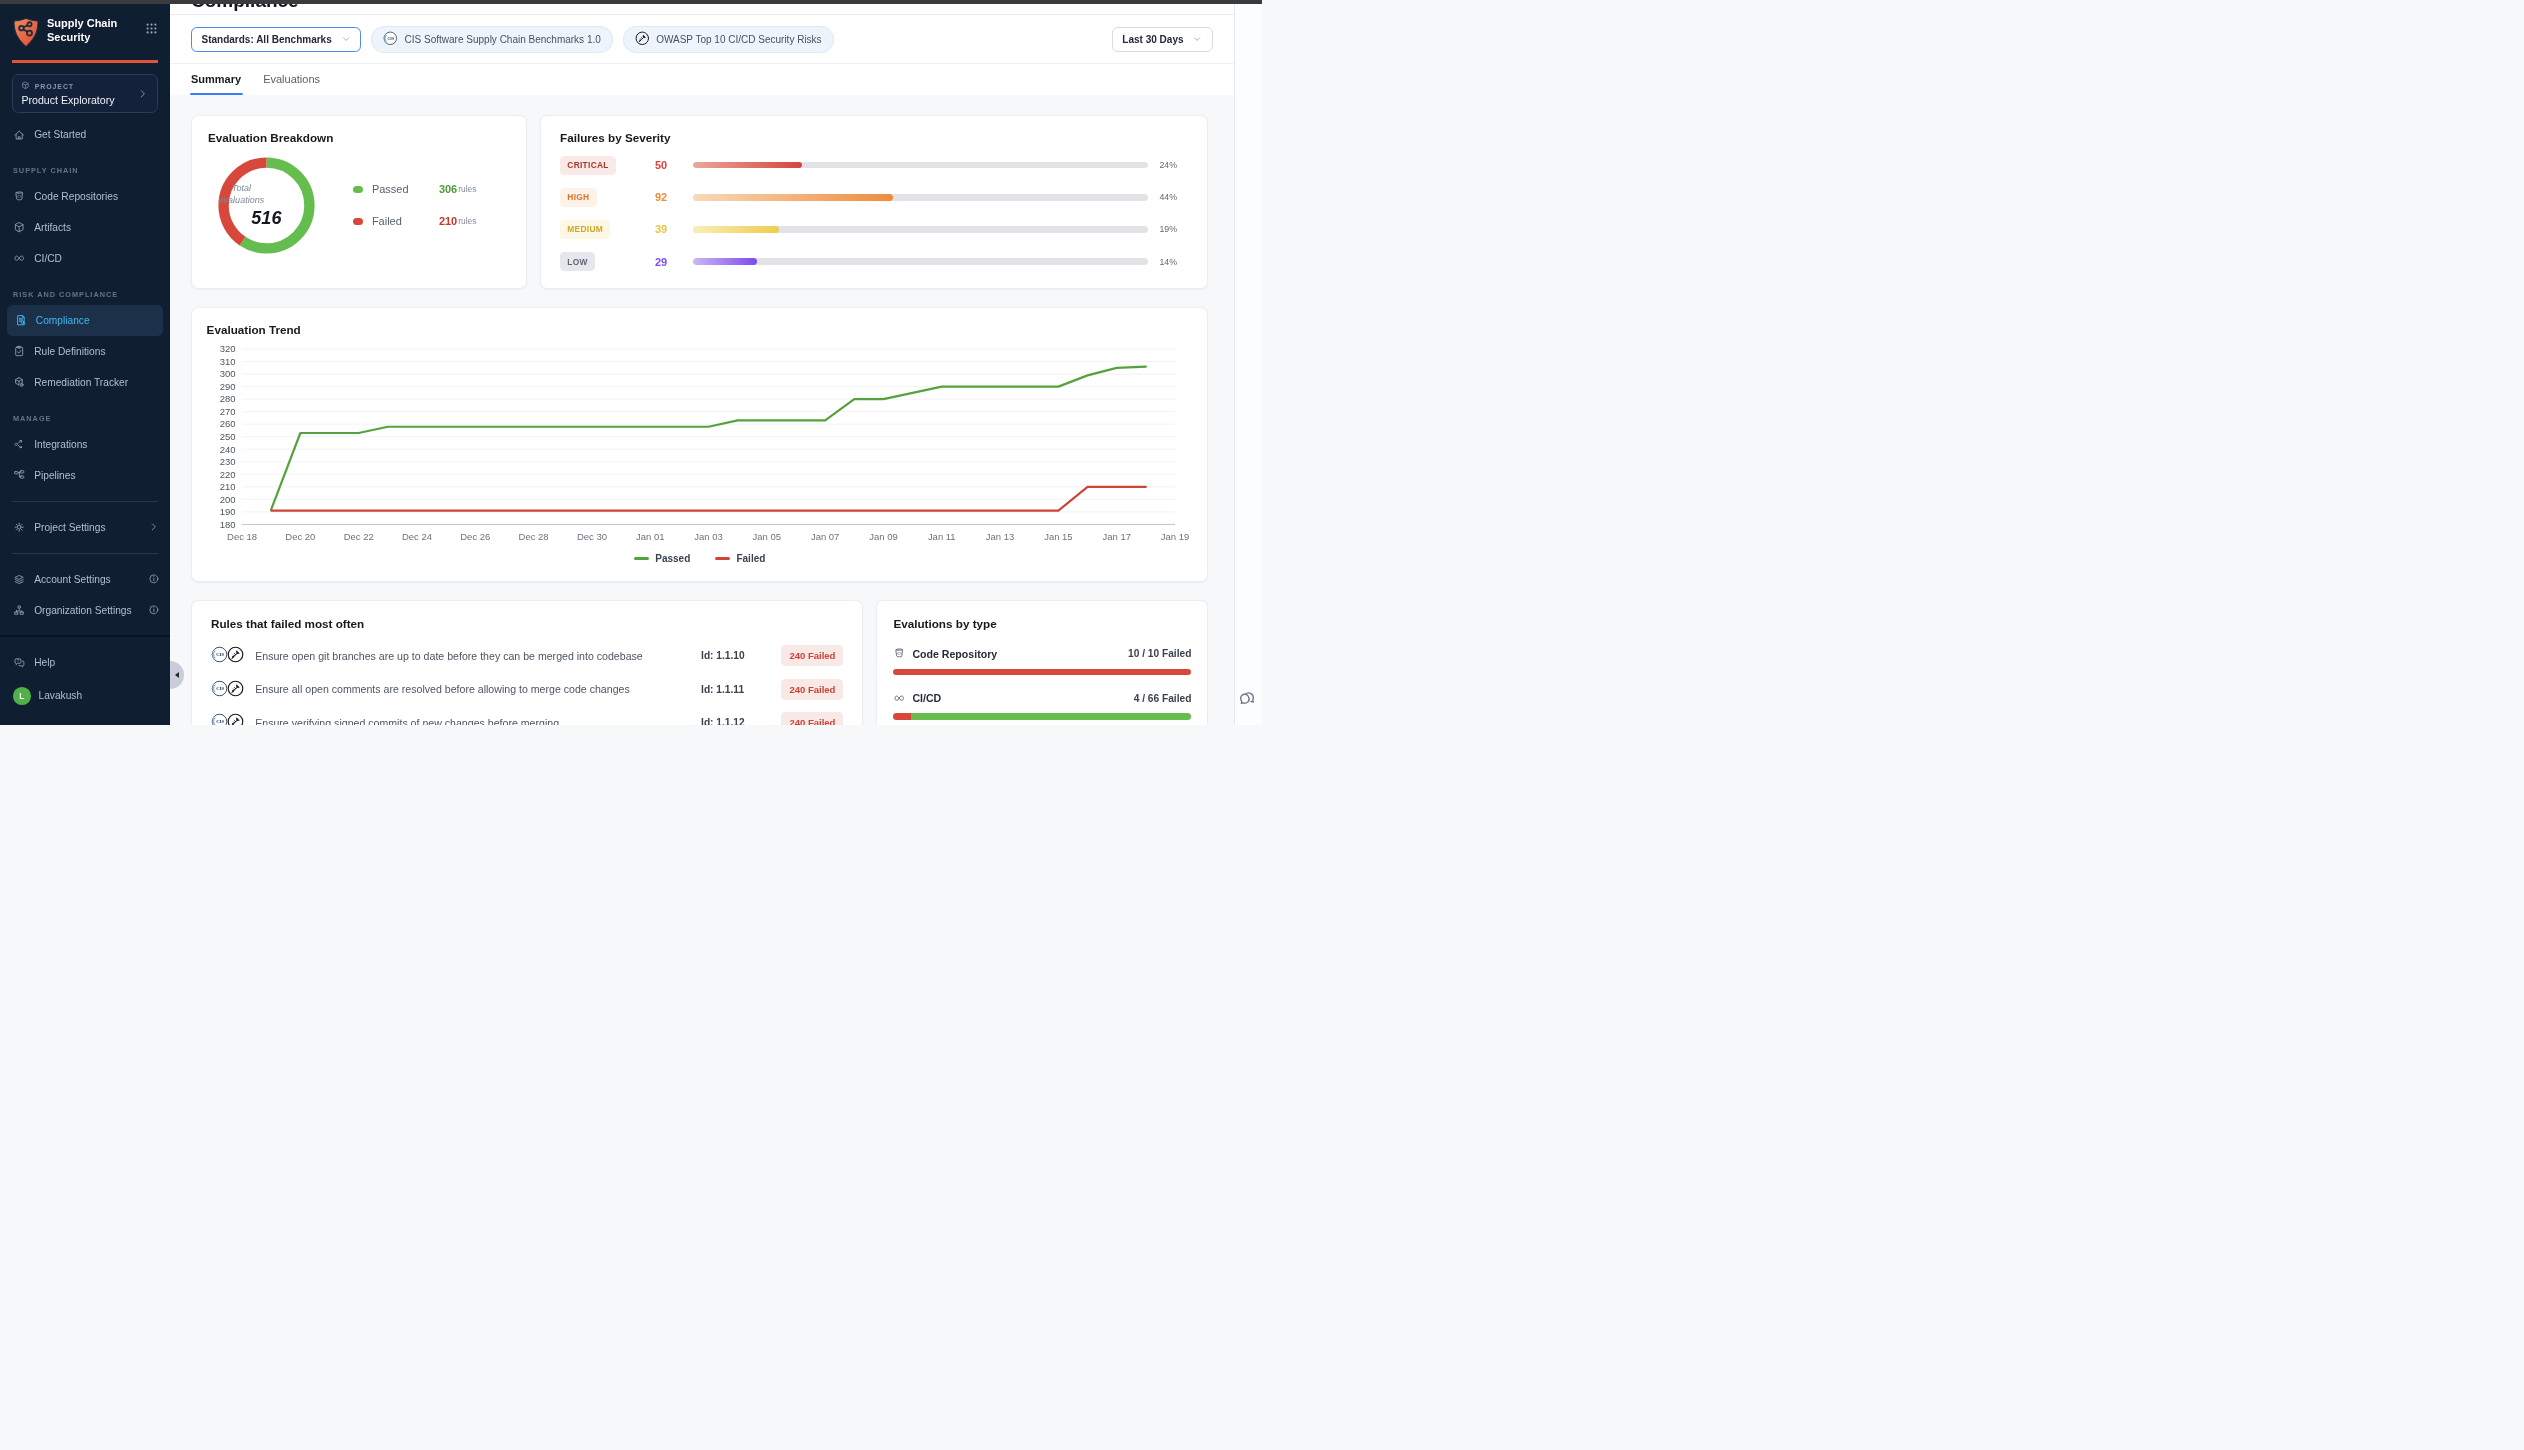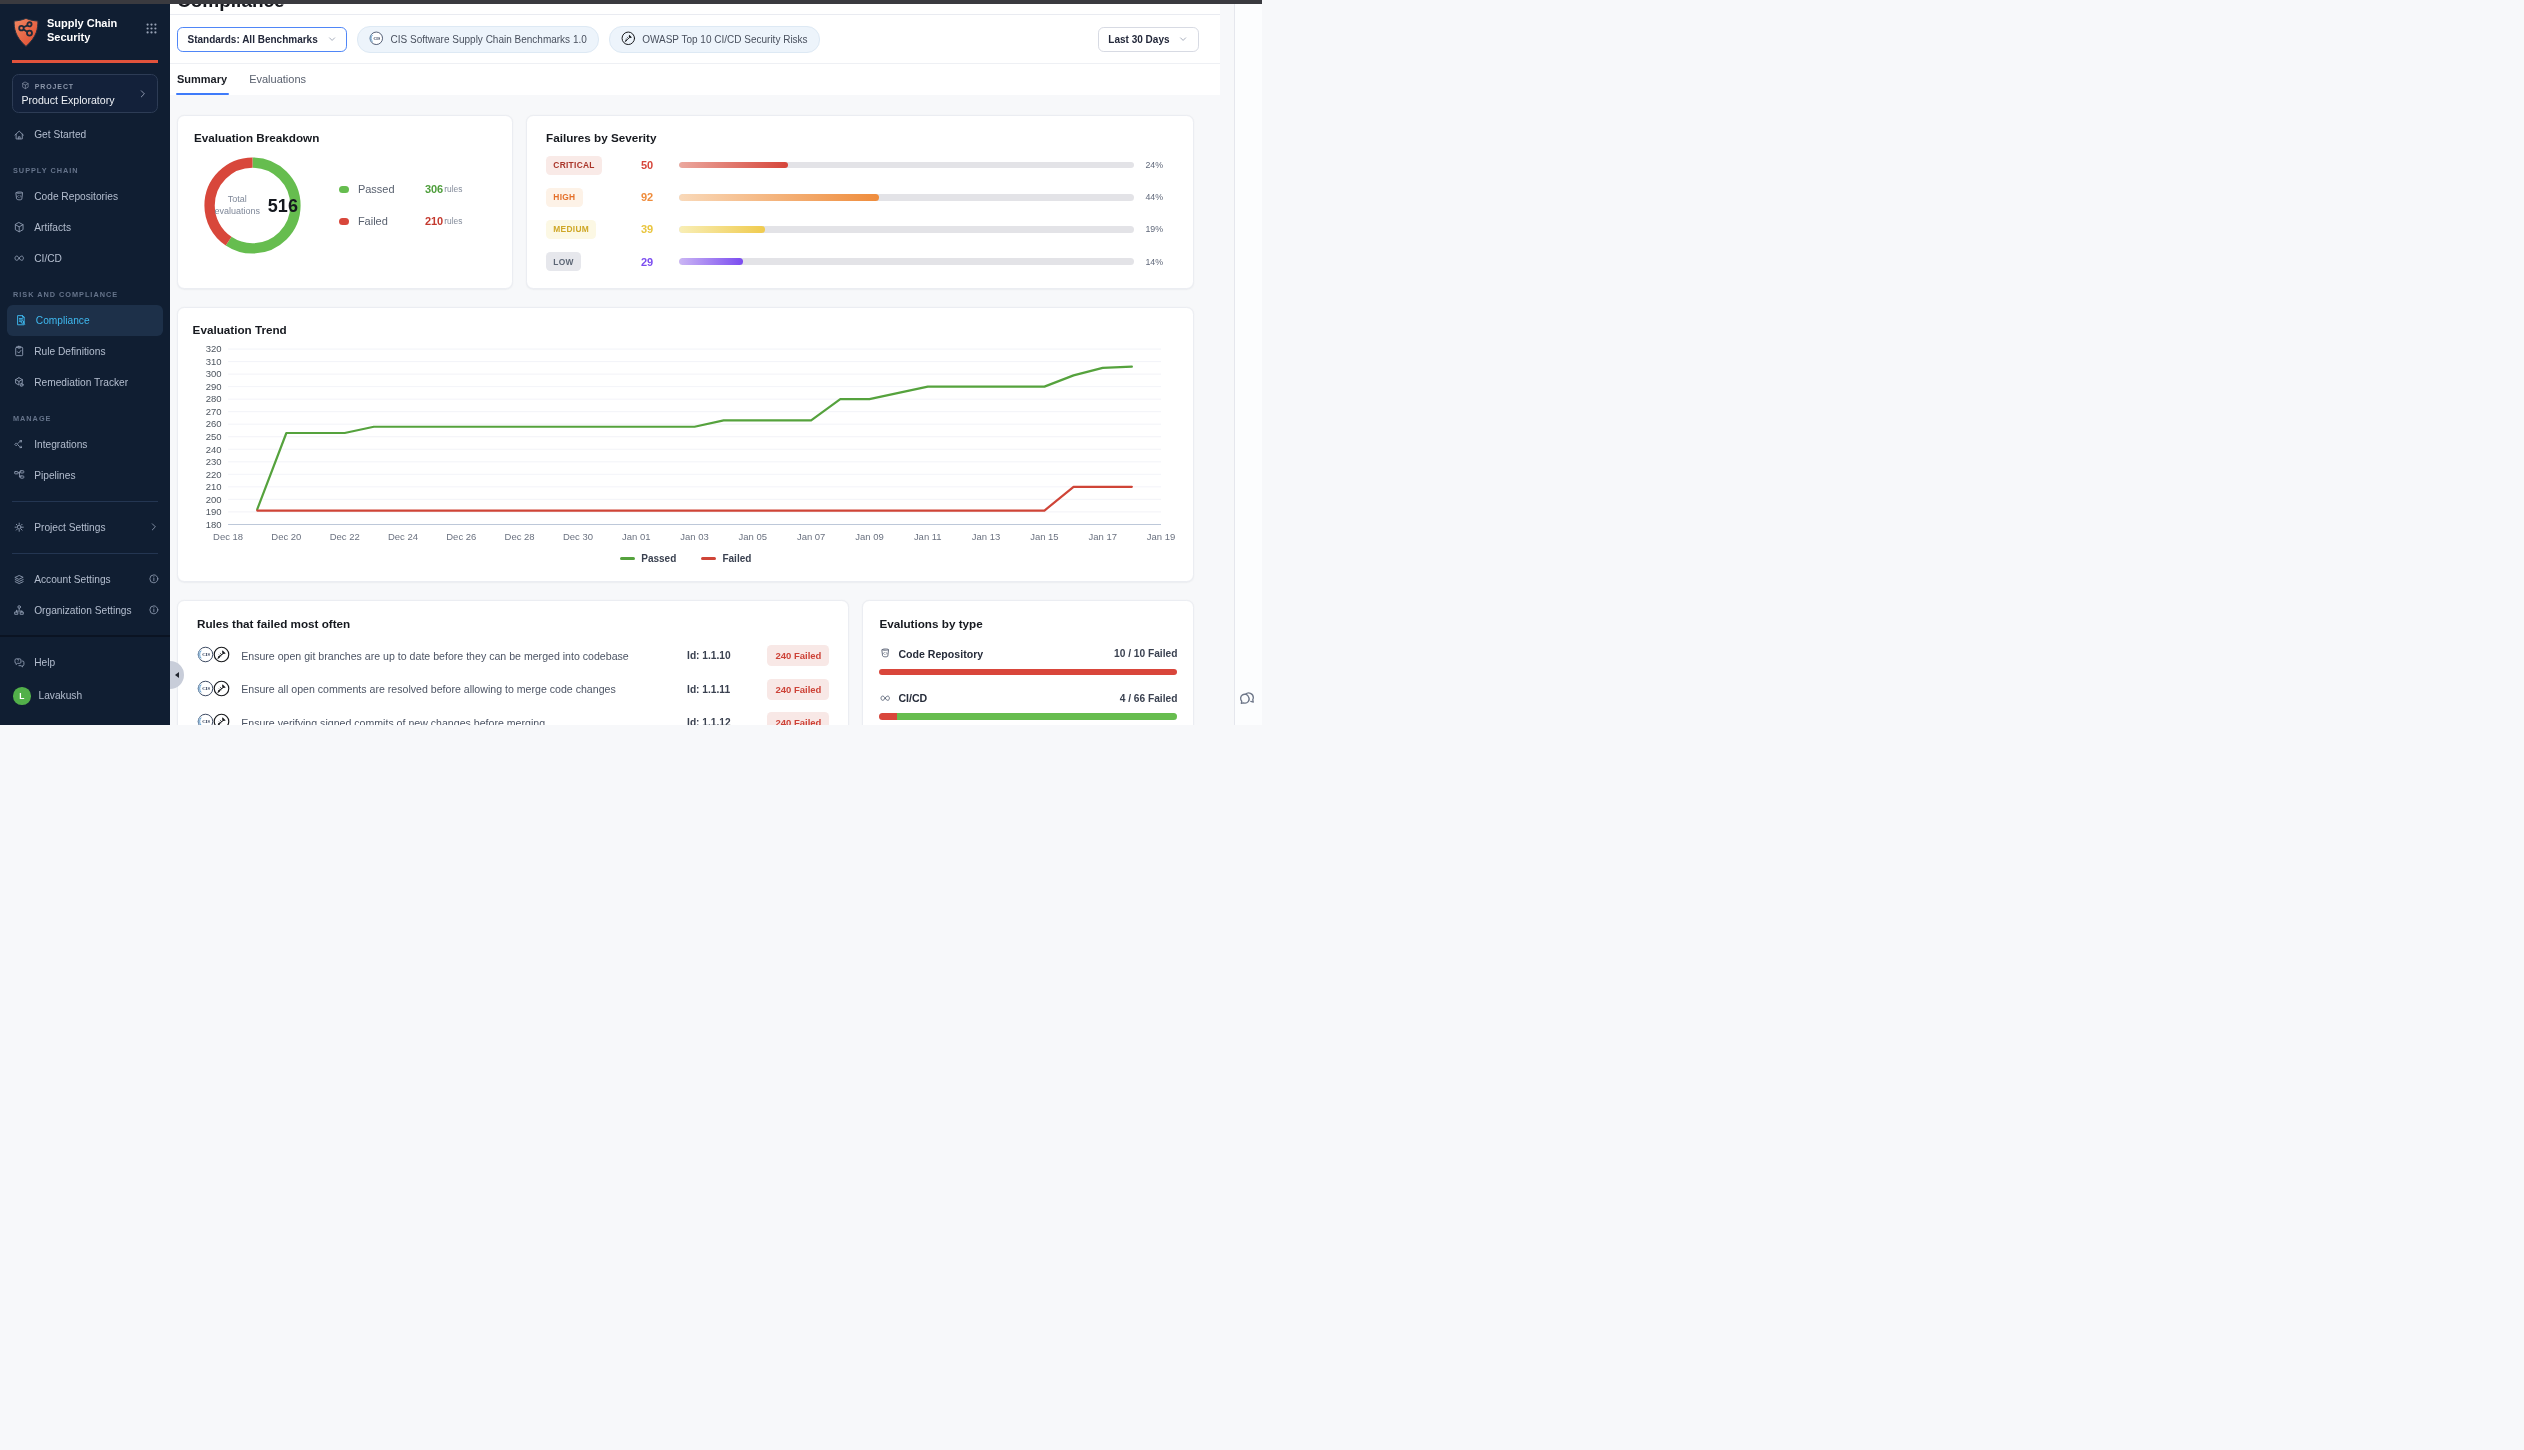--- a/index.html
+++ b/index.html
@@ -41,21 +41,21 @@
   .sidebar-bottom{margin-top:auto;border-top:2.2px solid #0a1322;padding:10.2px 0 11.7px;}
   .avatar{width:17.5px;height:17.5px;border-radius:50%;color:#fff;font-size:8.4px;font-weight:700;
           display:inline-flex;align-items:center;justify-content:center;margin-right:8px;flex:none;}
   .collapse-handle{position:absolute;left:170px;top:661px;width:14px;height:28px;background:#c8cdd9;
                    border-radius:0 14px 14px 0;z-index:20;display:flex;align-items:center;
                    justify-content:center;cursor:pointer;}
   .collapse-tri{width:0;height:0;border-top:3.3px solid transparent;border-bottom:3.3px solid transparent;
                 border-right:4.4px solid #22262f;}
 
   
-  .main{position:absolute;left:156px;top:0;width:1064px;bottom:0;display:flex;flex-direction:column;overflow:hidden;}
+  .main{position:absolute;left:170px;top:0;width:1064px;bottom:0;display:flex;flex-direction:column;overflow:hidden;}
   .header-white{background:#fff;flex:none;}
   .title-clip{height:14px;overflow:hidden;padding:0 21px;}
   .page-title{margin:-10.2px 0 0;font-size:19px;font-weight:800;color:#14161c;}
   .hdr-divider{height:0.7px;background:#e9ebf1;}
   .filterbar{display:flex;align-items:center;gap:10.2px;padding:11px 21px 10.2px;}
   .dropdown{display:flex;align-items:center;gap:8.8px;border-radius:5.8px;padding:5.8px 9.5px;font-size:10px;
             font-weight:600;color:#23283:2;color:#23283a;background:#fff;cursor:pointer;border:0.7px solid #d7dae3;}
   .dropdown.standards{border:1.1px solid #4f86f7;}
   .chev{color:#8a93a6;width:10.2px;height:10.2px;display:inline-flex;}
   .chev svg{width:10.2px;height:10.2px;}
@@ -69,22 +69,22 @@
   .tab.active::after{content:"";position:absolute;left:-1.5px;right:-1.5px;bottom:0;height:2.2px;
                      background:#3e7bfa;border-radius:1.5px;}
   .content{flex:1;background:#f7f8fa;padding:20.5px 25.6px 0 21px;display:flex;flex-direction:column;
            gap:18px;overflow:hidden;}
   .card{background:#fff;border:0.7px solid #ebedf2;border-radius:7.3px;box-shadow:0 0.7px 1.5px rgba(20,30,60,.05);}
   .card-title{font-size:11.7px;font-weight:700;color:#16191f;}
   .row1{display:flex;gap:13px;flex:none;}
   .card-bd{width:336px;flex:none;height:174px;padding:14.6px 16px;}
   .bd-body{display:flex;align-items:center;margin-top:5.8px;}
   .donut-wrap{position:relative;width:111px;height:111px;flex:none;margin-left:2.9px;}
-  .donut-center{position:absolute;inset:0;display:flex;flex-direction:row;align-items:center;
-                justify-content:center;text-align:center;}
+  .donut-center{position:absolute;inset:0;display:flex;flex-direction:column;
+                justify-content:center;text-align:center;font-style:italic;}
   .donut-label{font-size:9px;color:#7f8899;width:61px;line-height:1.35;}
   .donut-total{font-size:18px;font-weight:800;color:#15181e;margin-top:1.5px;}
   .bd-legend{margin-left:31px;flex:1;display:flex;flex-direction:column;gap:20px;}
   .bd-leg-row{display:flex;align-items:center;}
   .bd-dot{width:10.2px;height:6.6px;border-radius:3.7px;margin-right:8.8px;flex:none;}
   .bd-leg-label{font-size:11px;color:#59616f;width:67px;}
   .bd-leg-num{font-size:11px;font-weight:800;}
   .bd-leg-unit{font-size:8.4px;color:#848c9b;margin-left:1px;text-align:right;}
   .card-sev{flex:1;height:174px;padding:14.6px 19px;display:flex;flex-direction:column;}
   .sev-rows{flex:1;display:flex;flex-direction:column;justify-content:space-between;margin-top:11.7px;padding-bottom:2.9px;}

